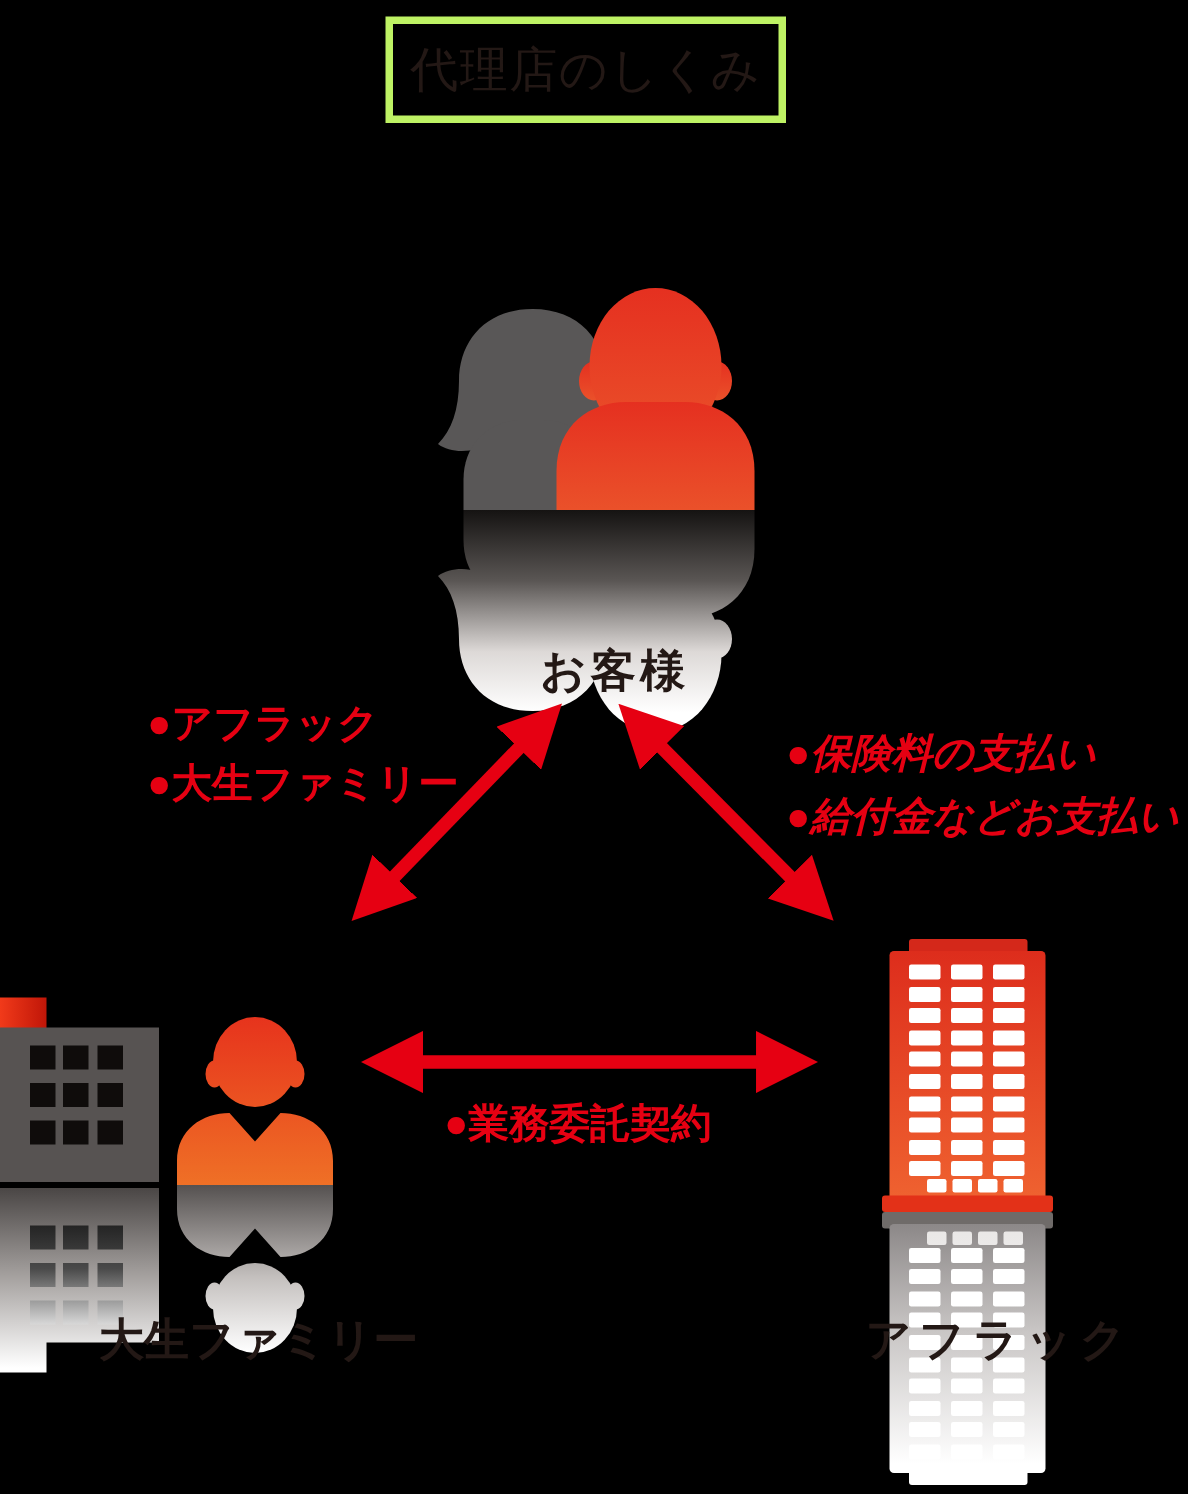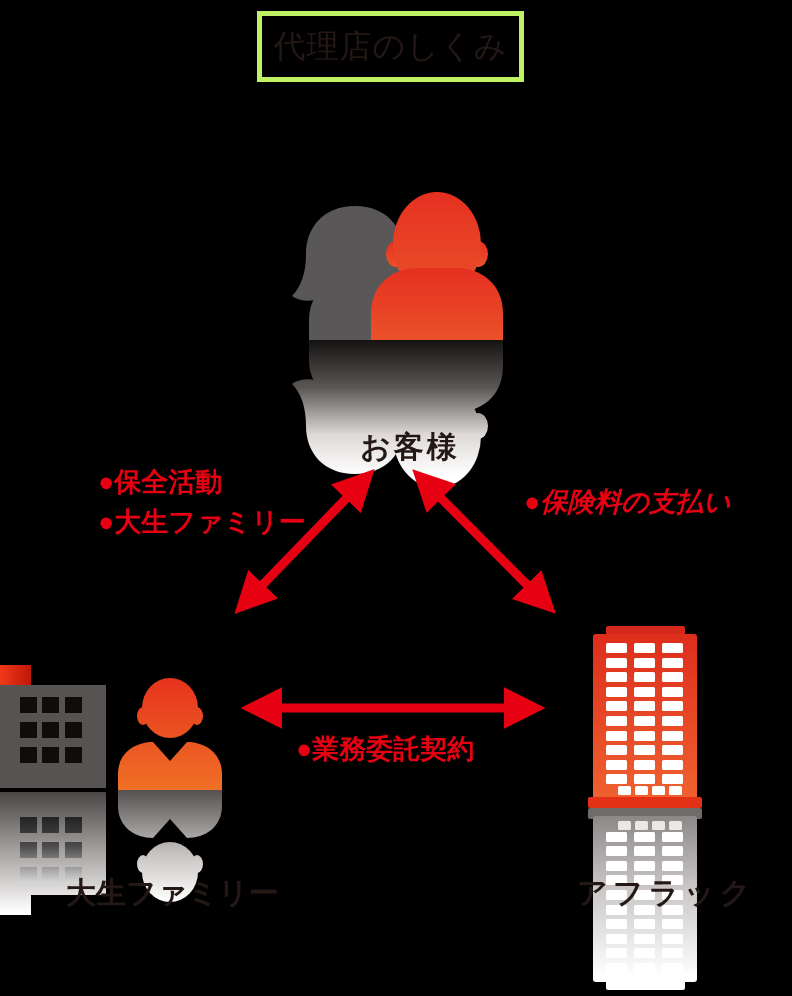--- a/index.html
+++ b/index.html
@@ -206,23 +206,24 @@
       <line x1="421" y1="478" x2="547" y2="605" marker-start="url(#ah)" marker-end="url(#ah)"></line>
       <line x1="253" y1="708" x2="533" y2="708" marker-start="url(#ah)" marker-end="url(#ah)"></line>
     </g>
   </svg>
 
   <div class="node-label label-customer">お客様</div>
   <div class="node-label label-agency">大生ファミリー</div>
   <div class="node-label label-insurer">アフラック</div>
 
   <div class="rel rel-left">
-    <div>●保全活動</div>
+    <div>●アフラック</div>
     <div>●大生ファミリー</div>
   </div>
   <div class="rel rel-right">
     <div>●保険料の支払い</div>
+    <div>●給付金などお支払い</div>
   </div>
   <div class="rel rel-mid">
     <div>●業務委託契約</div>
   </div>
 
 </div>
 
 </body></html>

